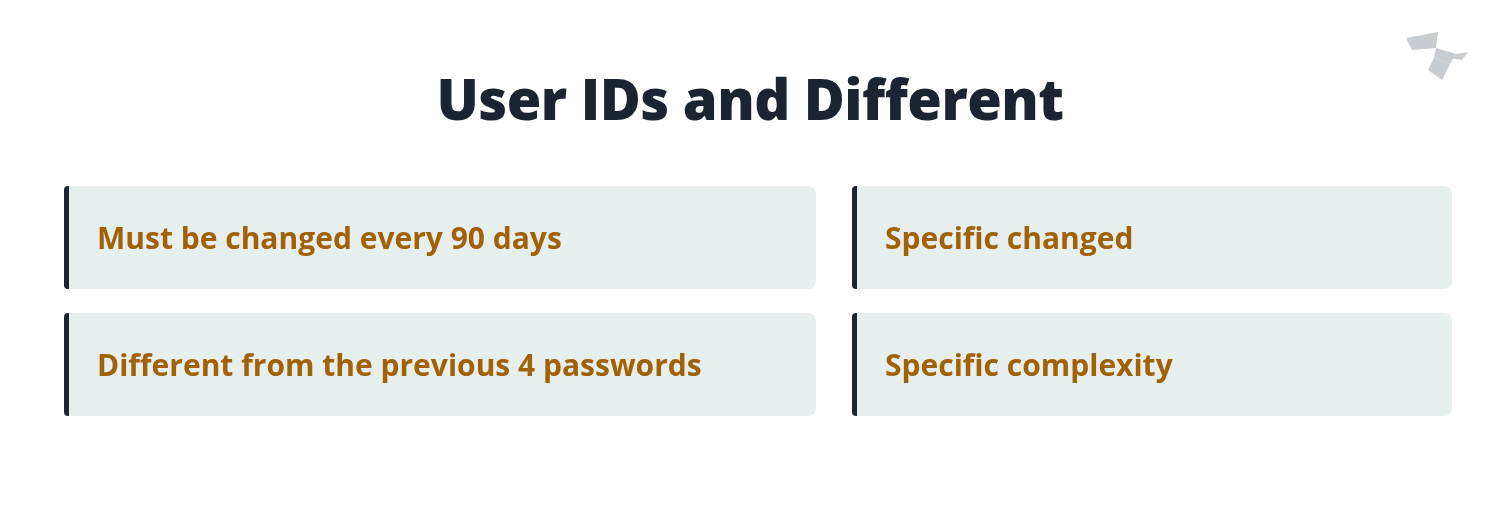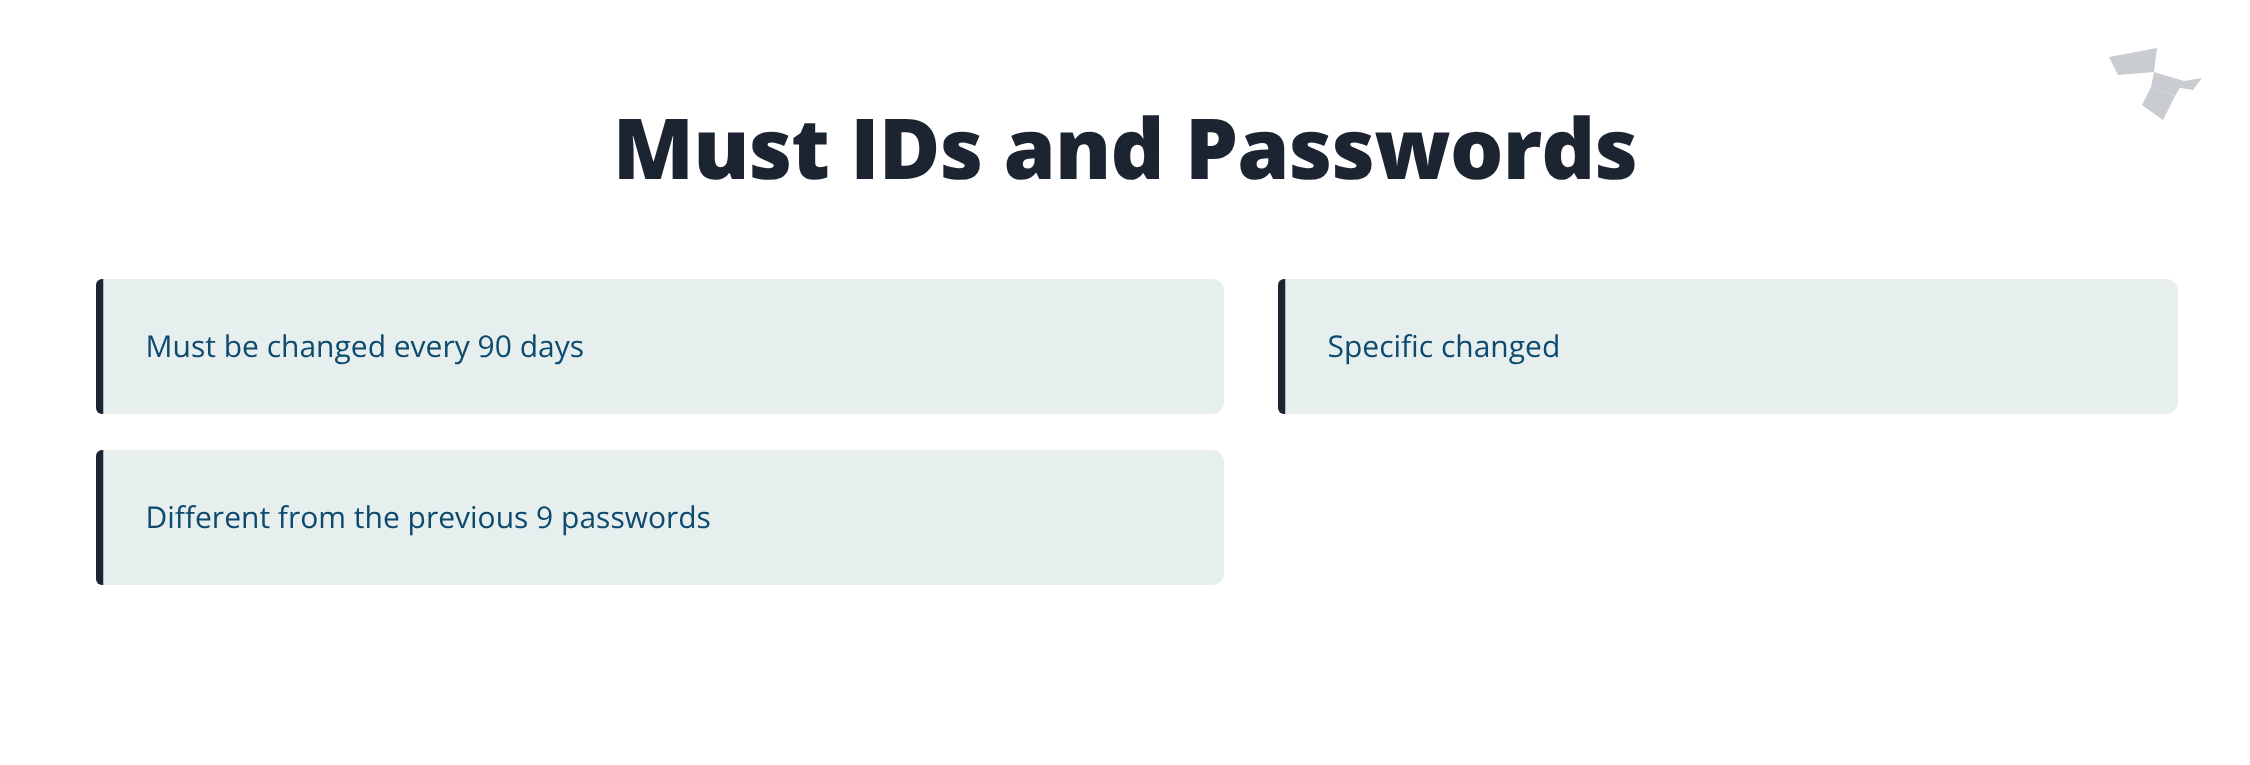--- a/index.html
+++ b/index.html
@@ -41,45 +41,48 @@
       background: #e7eeee;
       border-left: 5px solid #1b2430;
       border-radius: 8px;
       border-top-left-radius: 4px;
       border-bottom-left-radius: 4px;
       padding: 32px 28px;
       display: flex;
       align-items: center;
     }
     .card-text {
-      font-size: 20px;
-      font-weight: 400;
-      color: #0c4a6e;
+      font-size: 30px;
+      font-weight: 700;
+      color: #a16207;
       line-height: 1.3;
     }
   </style>
 </head>
 <body>
 
 <div class="logo">
   <svg viewBox="0 0 72 60" xmlns="http://www.w3.org/2000/svg">
     <g fill="#c9ccd0">
       <path d="M8 8 L40 2 L38 18 L14 20 Z"></path>
       <path d="M38 18 L58 24 L52 34 L36 28 Z"></path>
       <path d="M36 28 L52 34 L44 50 L30 40 Z"></path>
       <path d="M58 24 L70 22 L64 30 L52 28 Z"></path>
     </g>
   </svg>
 </div>
 
-<h1 class="title">Must IDs and Passwords</h1>
+<h1 class="title">User IDs and Different</h1>
 
 <div class="cards-grid">
   <div class="card">
     <span class="card-text">Must be changed every 90 days</span>
   </div>
   <div class="card">
     <span class="card-text">Specific changed</span>
   </div>
   <div class="card">
-    <span class="card-text">Different from the previous 9 passwords</span>
+    <span class="card-text">Different from the previous 4 passwords</span>
+  </div>
+  <div class="card">
+    <span class="card-text">Specific complexity</span>
   </div>
 </div>
 
 </body></html>

